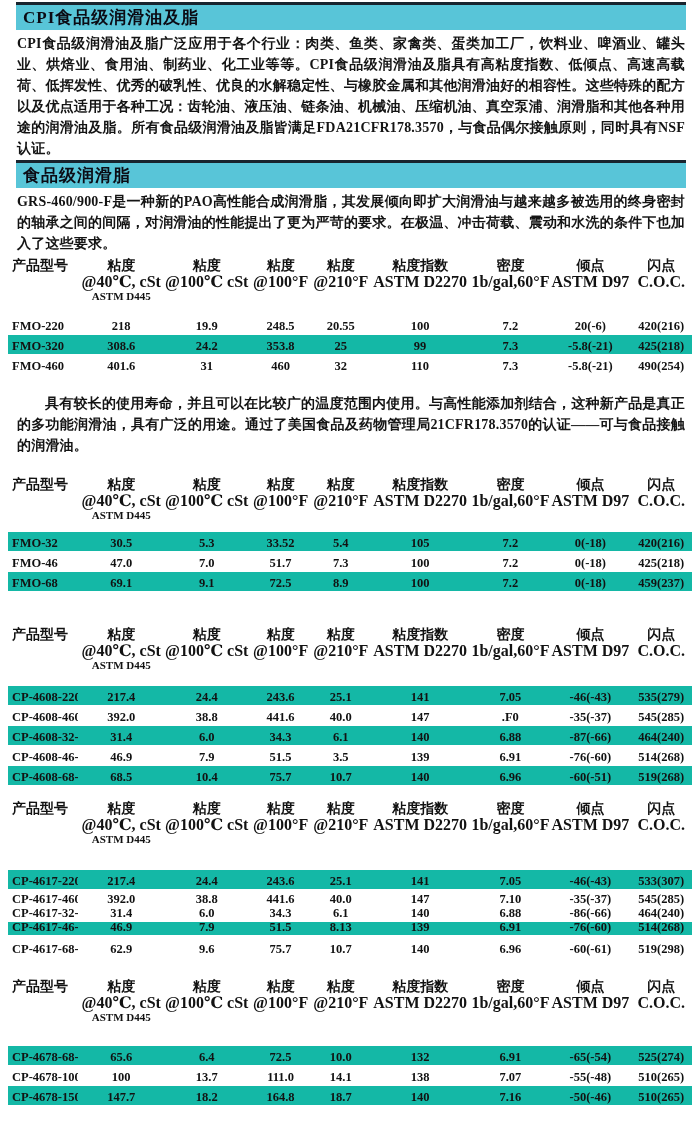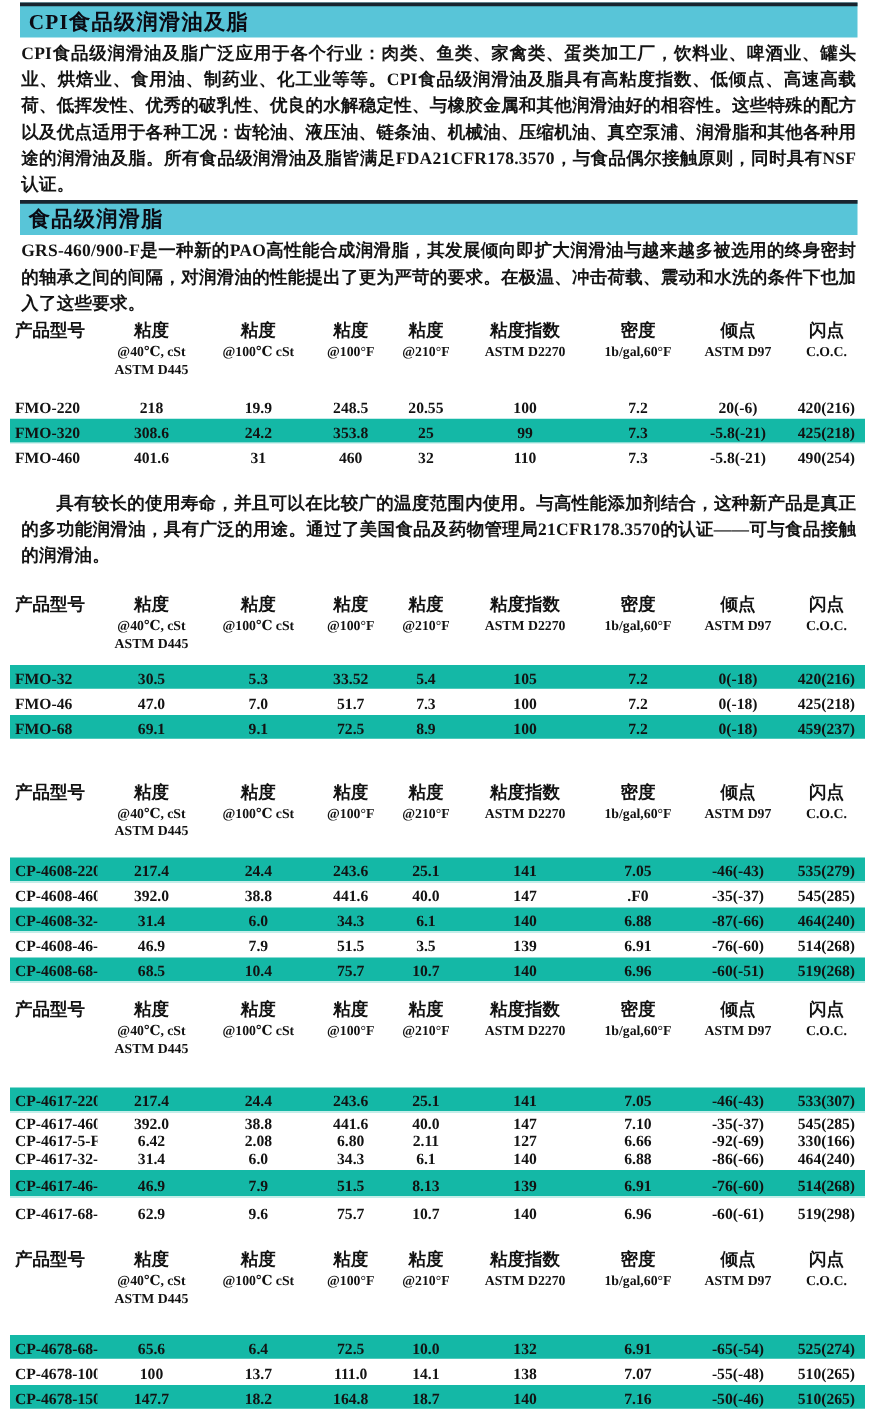--- a/index.html
+++ b/index.html
@@ -27,30 +27,30 @@
     letter-spacing:.2px;
   }
   .para.indent{text-indent:2em;margin-top:18px;}
   
   .ptable{margin:0 8px;}
   .ptable.t1{margin-top:3px;}
   .ptable.t2{margin-top:20px;}
   .ptable.t3{margin-top:34px;}
   .ptable.t4{margin-top:14px;}
   .ptable.t5{margin-top:20px;}
-  .thead{display:flex;align-items:flex-start;}
+  .thead{display:flex;align-items:flex-start;justify-content:flex-end;}
   .tbody{display:block;}
   .t1 .tbody{margin-top:12px;}
   .t2 .tbody{margin-top:10px;}
   .t3 .tbody{margin-top:14px;}
   .t4 .tbody{margin-top:24px;}
   .t5 .tbody{margin-top:22px;}
   .hcell{text-align:center;}
   .hl1{font-size:14px;line-height:18px;}
-  .hl2{font-size:11px;line-height:14px;}
+  .hl2{font-size:16px;line-height:14px;}
   .hl3{font-size:11px;line-height:14px;}
   .drow{
     display:flex;align-items:flex-end;
     height:19px;border-bottom:1px solid #fff;
     font-size:12.5px;
   }
   .drow.hi{background:#14b8a6;}
   .dcell{text-align:center;white-space:nowrap;overflow:hidden;}
   
   .c0{width:10.3%;text-align:left;padding-left:4px;box-sizing:border-box;}
@@ -392,31 +392,20 @@
         <div class="dcell c1">392.0</div>
         <div class="dcell c2">38.8</div>
         <div class="dcell c3">441.6</div>
         <div class="dcell c4">40.0</div>
         <div class="dcell c5">147</div>
         <div class="dcell c6">7.10</div>
         <div class="dcell c7">-35(-37)</div>
         <div class="dcell c8">545(285)</div>
       </div>
       <div class="drow">
-        <div class="dcell c0">CP-4617-5-F</div>
-        <div class="dcell c1">6.42</div>
-        <div class="dcell c2">2.08</div>
-        <div class="dcell c3">6.80</div>
-        <div class="dcell c4">2.11</div>
-        <div class="dcell c5">127</div>
-        <div class="dcell c6">6.66</div>
-        <div class="dcell c7">-92(-69)</div>
-        <div class="dcell c8">330(166)</div>
-      </div>
-      <div class="drow">
         <div class="dcell c0">CP-4617-32-F</div>
         <div class="dcell c1">31.4</div>
         <div class="dcell c2">6.0</div>
         <div class="dcell c3">34.3</div>
         <div class="dcell c4">6.1</div>
         <div class="dcell c5">140</div>
         <div class="dcell c6">6.88</div>
         <div class="dcell c7">-86(-66)</div>
         <div class="dcell c8">464(240)</div>
       </div>

